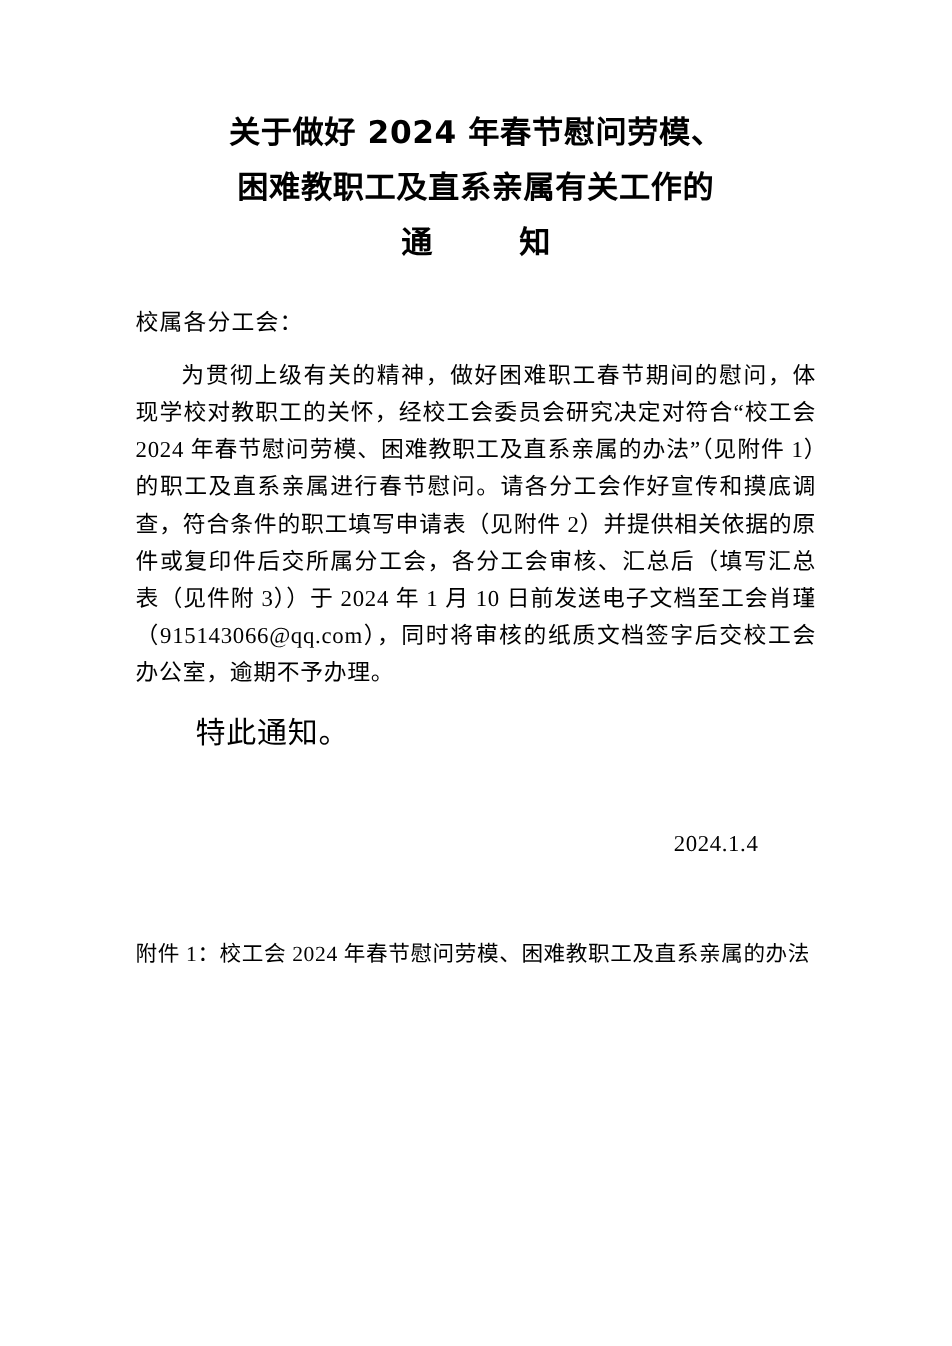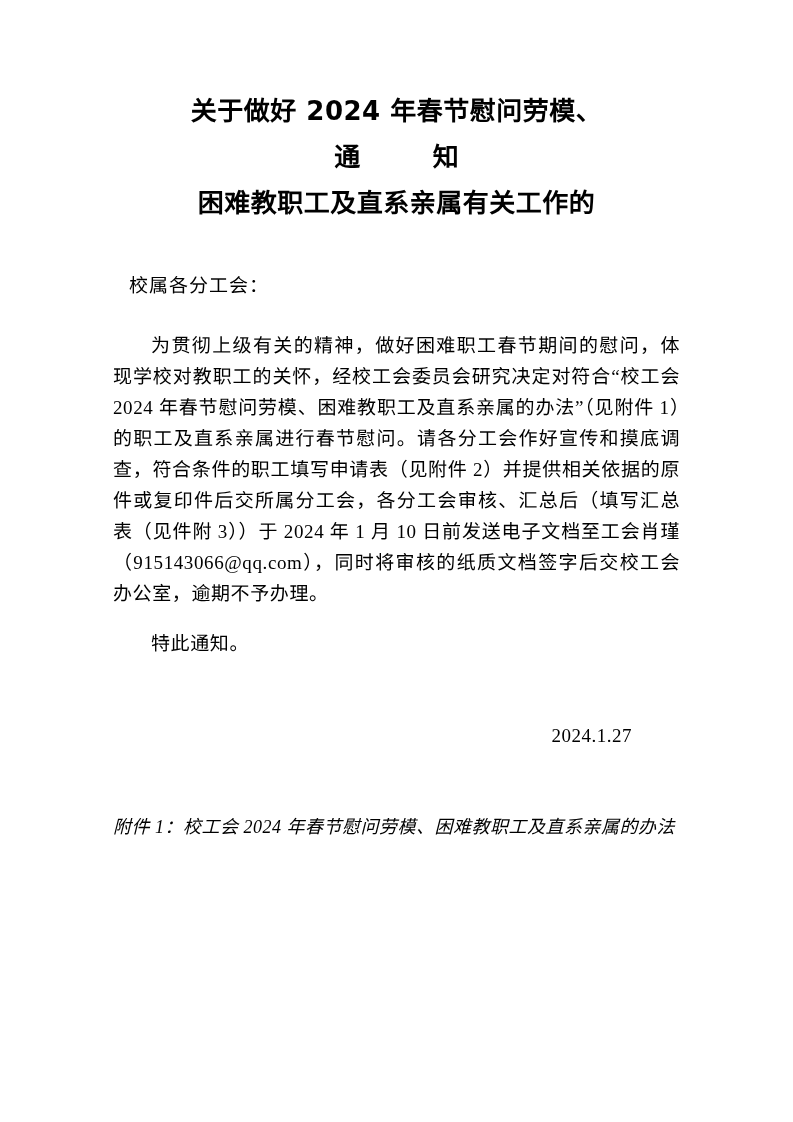--- a/index.html
+++ b/index.html
@@ -34,40 +34,40 @@
     color: #000;
   }
   .doc-title .line {
     display: block;
     white-space: pre;
   }
   .title-line3 {
     letter-spacing: 0px;
   }
   .salutation {
-    margin: 16px;
+    margin: 0;
     padding-top: 24px;
     font-size: 19px;
     line-height: 40px;
     letter-spacing: 1px;
   }
   .body-para {
     margin: 0;
     padding-top: 8px;
     font-size: 19px;
     line-height: 31px;
     text-align: justify;
     text-justify: inter-ideograph;
     text-indent: 2em;
     letter-spacing: 0.6px;
   }
   .note-para {
     margin: 0;
     padding-top: 14px;
-    font-size: 19px;
+    font-size: 25px;
     line-height: 41px;
     text-indent: 2em;
     letter-spacing: 0.6px;
   }
   .signature-block {
     padding-top: 52px;
     text-align: right;
     padding-right: 4px;
   }
   .signature-org {
@@ -76,52 +76,51 @@
     letter-spacing: 0.8px;
   }
   .signature-date {
     font-size: 19px;
     line-height: 40px;
     padding-right: 44px;
     letter-spacing: 0.5px;
   }
   .attachments {
     padding-top: 52px;
-    font-style: italic;
   }
   .attachment-item {
     margin: 0;
     font-size: 18px;
     line-height: 38px;
     letter-spacing: 0.5px;
     text-align: justify;
     text-justify: inter-ideograph;
   }
   .attachment-item + .attachment-item {
     padding-top: 6px;
   }
 </style>
 </head>
 <body>
 
 <div class="page">
 
   <h1 class="doc-title">
     <span class="line">关于做好 2024 年春节慰问劳模、</span>
+    <span class="line">困难教职工及直系亲属有关工作的</span>
     <span class="line title-line3">通        知</span>
-    <span class="line">困难教职工及直系亲属有关工作的</span>
   </h1>
 
   <p class="salutation">校属各分工会：</p>
 
   <p class="body-para">为贯彻上级有关的精神，做好困难职工春节期间的慰问，体现学校对教职工的关怀，经校工会委员会研究决定对符合“校工会 2024 年春节慰问劳模、困难教职工及直系亲属的办法”（见附件 1）的职工及直系亲属进行春节慰问。请各分工会作好宣传和摸底调查，符合条件的职工填写申请表（见附件 2）并提供相关依据的原件或复印件后交所属分工会，各分工会审核、汇总后（填写汇总表（见件附 3））于 2024 年 1 月  10 日前发送电子文档至工会肖瑾（915143066@qq.com），同时将审核的纸质文档签字后交校工会办公室，逾期不予办理。</p>
 
   <p class="note-para">特此通知。</p>
 
   <div class="signature-block">
-    <div class="signature-date">2024.1.27</div>
+    <div class="signature-date">2024.1.4</div>
   </div>
 
   <div class="attachments">
     <p class="attachment-item">附件 1：校工会 2024 年春节慰问劳模、困难教职工及直系亲属的办法</p>
   </div>
 
 </div>
 
 </body></html>

